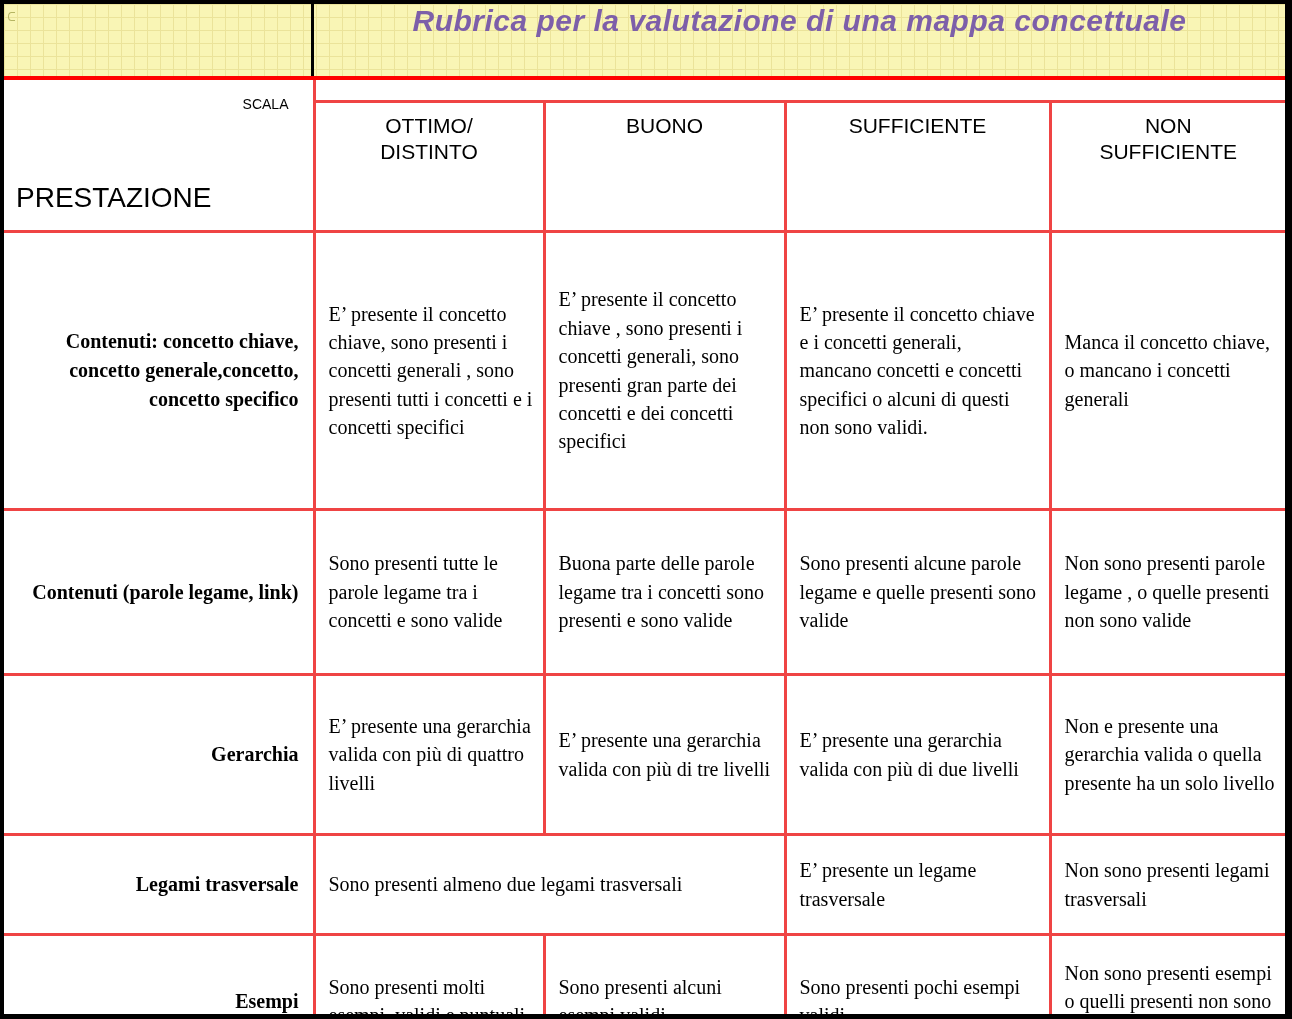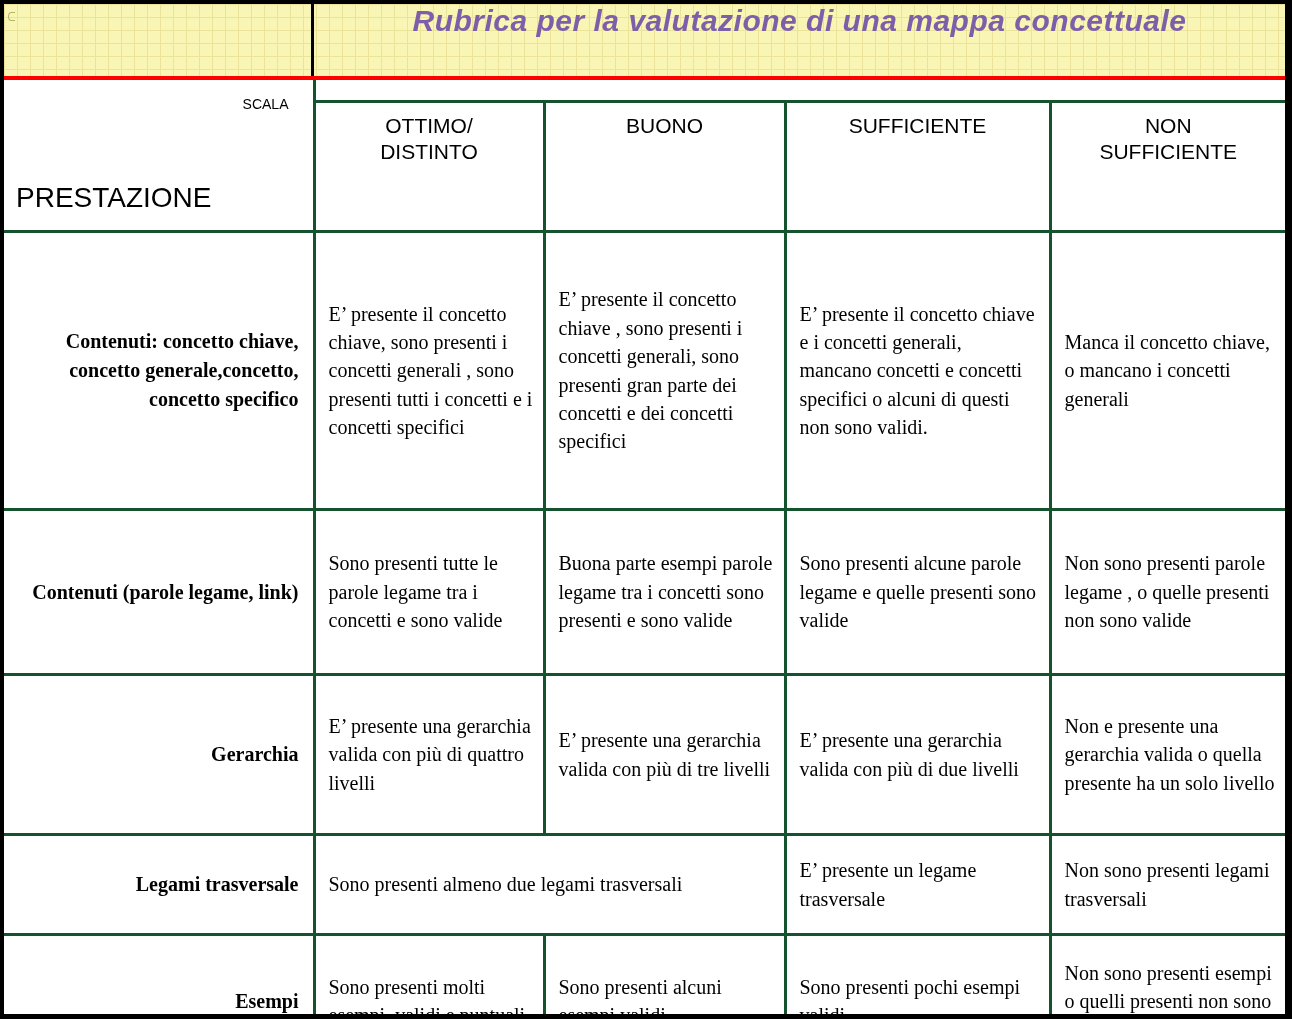--- a/index.html
+++ b/index.html
@@ -54,21 +54,21 @@
 
   .redline { height:4px; background:#FF0000; }
 
   
   table.rubric-table {
     border-collapse:collapse;
     table-layout:fixed;
     width:100%;
   }
   .rubric-table th, .rubric-table td {
-    border:3px solid #14532d;
+    border:3px solid #ef4444;
     overflow:hidden;
   }
   .rubric-table tr > *:first-child { border-left:none; }
   .rubric-table tr > *:last-child  { border-right:none; }
   .rubric-table tbody tr:last-child > * { border-bottom:none; }
 
   
   tr.gap-row { height:14px; }
   .gap-cell { border:none !important; background:#fff; }
   .corner-cell {
@@ -171,21 +171,21 @@
       <tr class="row-contenuti">
         <td class="row-label">Contenuti: concetto chiave, concetto generale,concetto, concetto specifico</td>
         <td class="body-cell">E’ presente il concetto chiave, sono presenti i concetti generali , sono presenti tutti i concetti e i concetti specifici</td>
         <td class="body-cell">E’ presente il concetto chiave , sono presenti i concetti generali, sono presenti gran parte dei concetti e dei concetti specifici</td>
         <td class="body-cell">E’ presente il concetto chiave e i concetti generali, mancano concetti e concetti specifici o alcuni di questi non sono validi.</td>
         <td class="body-cell">Manca il concetto chiave, o mancano i concetti generali</td>
       </tr>
       <tr class="row-relazioni">
         <td class="row-label">Contenuti (parole legame, link)</td>
         <td class="body-cell">Sono presenti tutte le parole legame tra i concetti e sono valide</td>
-        <td class="body-cell">Buona parte esempi parole legame tra i concetti sono presenti e sono valide</td>
+        <td class="body-cell">Buona parte delle parole legame tra i concetti sono presenti e sono valide</td>
         <td class="body-cell">Sono presenti alcune parole legame e quelle presenti sono valide</td>
         <td class="body-cell">Non sono presenti parole legame , o quelle presenti non sono valide</td>
       </tr>
       <tr class="row-gerarchia">
         <td class="row-label">Gerarchia</td>
         <td class="body-cell">E’ presente una gerarchia valida con più di quattro livelli</td>
         <td class="body-cell">E’ presente una gerarchia valida con più di tre livelli</td>
         <td class="body-cell">E’ presente una gerarchia valida con più di due livelli</td>
         <td class="body-cell">Non e presente una gerarchia valida o quella presente ha un solo livello</td>
       </tr>

